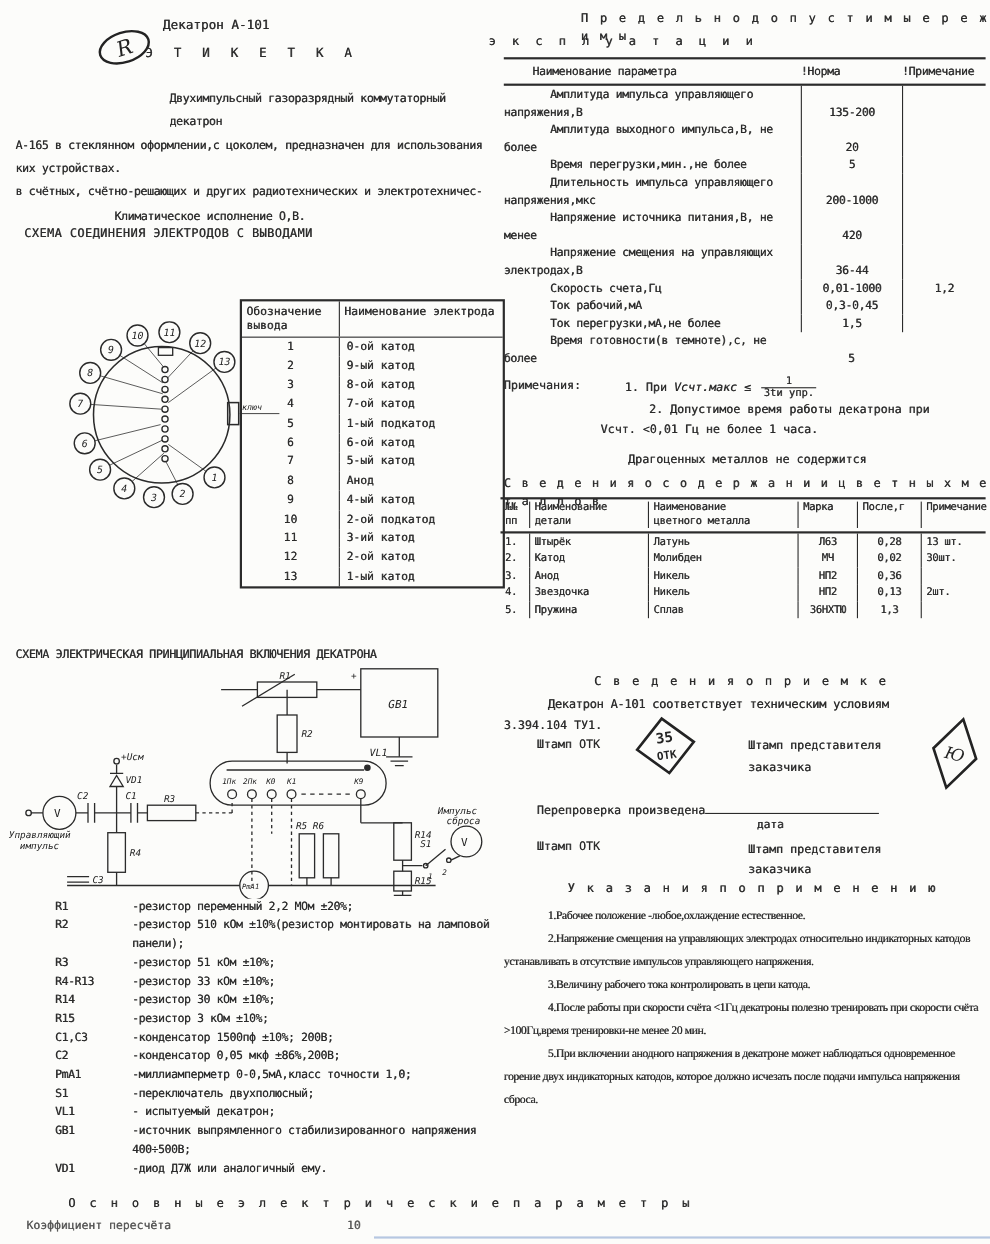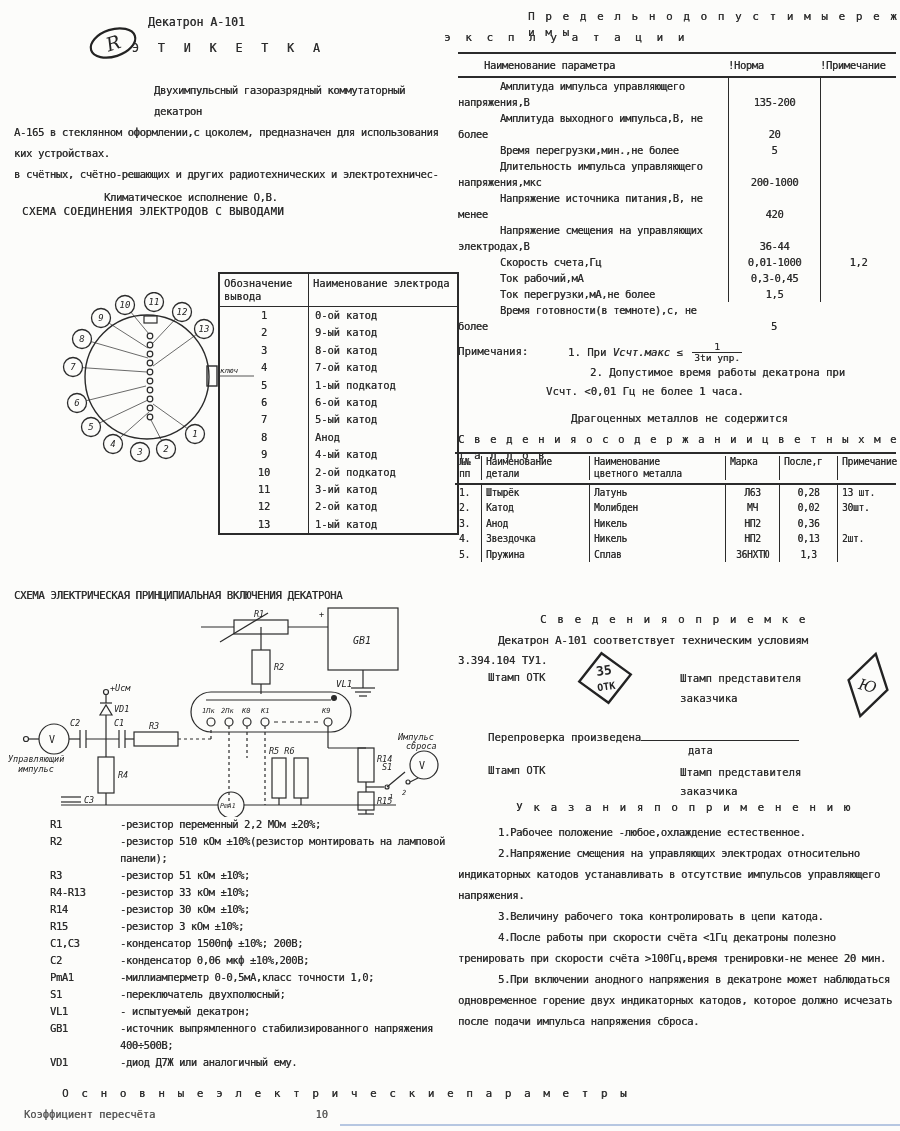--- a/index.html
+++ b/index.html
@@ -74,21 +74,21 @@
   .acc-otk1{left:488px;top:670px;font-size:10.6px;}
   .stamp1{left:576px;top:650px;}
   .acc-rep1{left:680px;top:668px;font-size:10.6px;line-height:20px;}
   .stamp2{left:842px;top:648px;}
   .recheck{left:488px;top:730px;font-size:10.6px;}
   .recheck .ul{display:inline-block;width:158px;border-bottom:1.2px solid #2a2a2a;}
   .date-lbl{left:688px;top:744px;font-size:10.2px;}
   .acc-otk2{left:488px;top:763px;font-size:10.6px;}
   .acc-rep2{left:680px;top:763px;font-size:10.6px;line-height:19px;}
   .use-h{left:516px;top:800px;font-size:11px;letter-spacing:2px;}
-  .use-list{left:458px;top:822px;width:438px;font-size:10.6px;line-height:21px;letter-spacing:-.35px;}
+  .use-list{left:458px;top:822px;width:438px;font-size:10.6px;line-height:21px;letter-spacing:-.35px;font-family:Liberation Serif, serif;}
   .use-item{text-indent:40px;}
   .scan-line{left:340px;top:1124px;width:560px;height:2px;background:#9fb6d8;opacity:.75;}
 </style>
 </head>
 <body>
 
 <div class="page">
 
   <div class="abs logo">
     <svg width="62" height="46" viewBox="0 0 62 46">
@@ -379,21 +379,21 @@
     <div class="comp-row">
         <div class="cr">R15</div>
         <div class="cd">-резистор 3 кОм ±10%;</div>
       </div>
     <div class="comp-row">
         <div class="cr">C1,C3</div>
         <div class="cd">-конденсатор 1500пф ±10%; 200В;</div>
       </div>
     <div class="comp-row">
         <div class="cr">C2</div>
-        <div class="cd">-конденсатор 0,06 мкф ±10%,200В;</div>
+        <div class="cd">-конденсатор 0,05 мкф ±86%,200В;</div>
       </div>
     <div class="comp-row">
         <div class="cr">PmA1</div>
         <div class="cd">-миллиамперметр 0-0,5мА,класс точности 1,0;</div>
       </div>
     <div class="comp-row">
         <div class="cr">S1</div>
         <div class="cd">-переключатель двухполюсный;</div>
       </div>
     <div class="comp-row">

